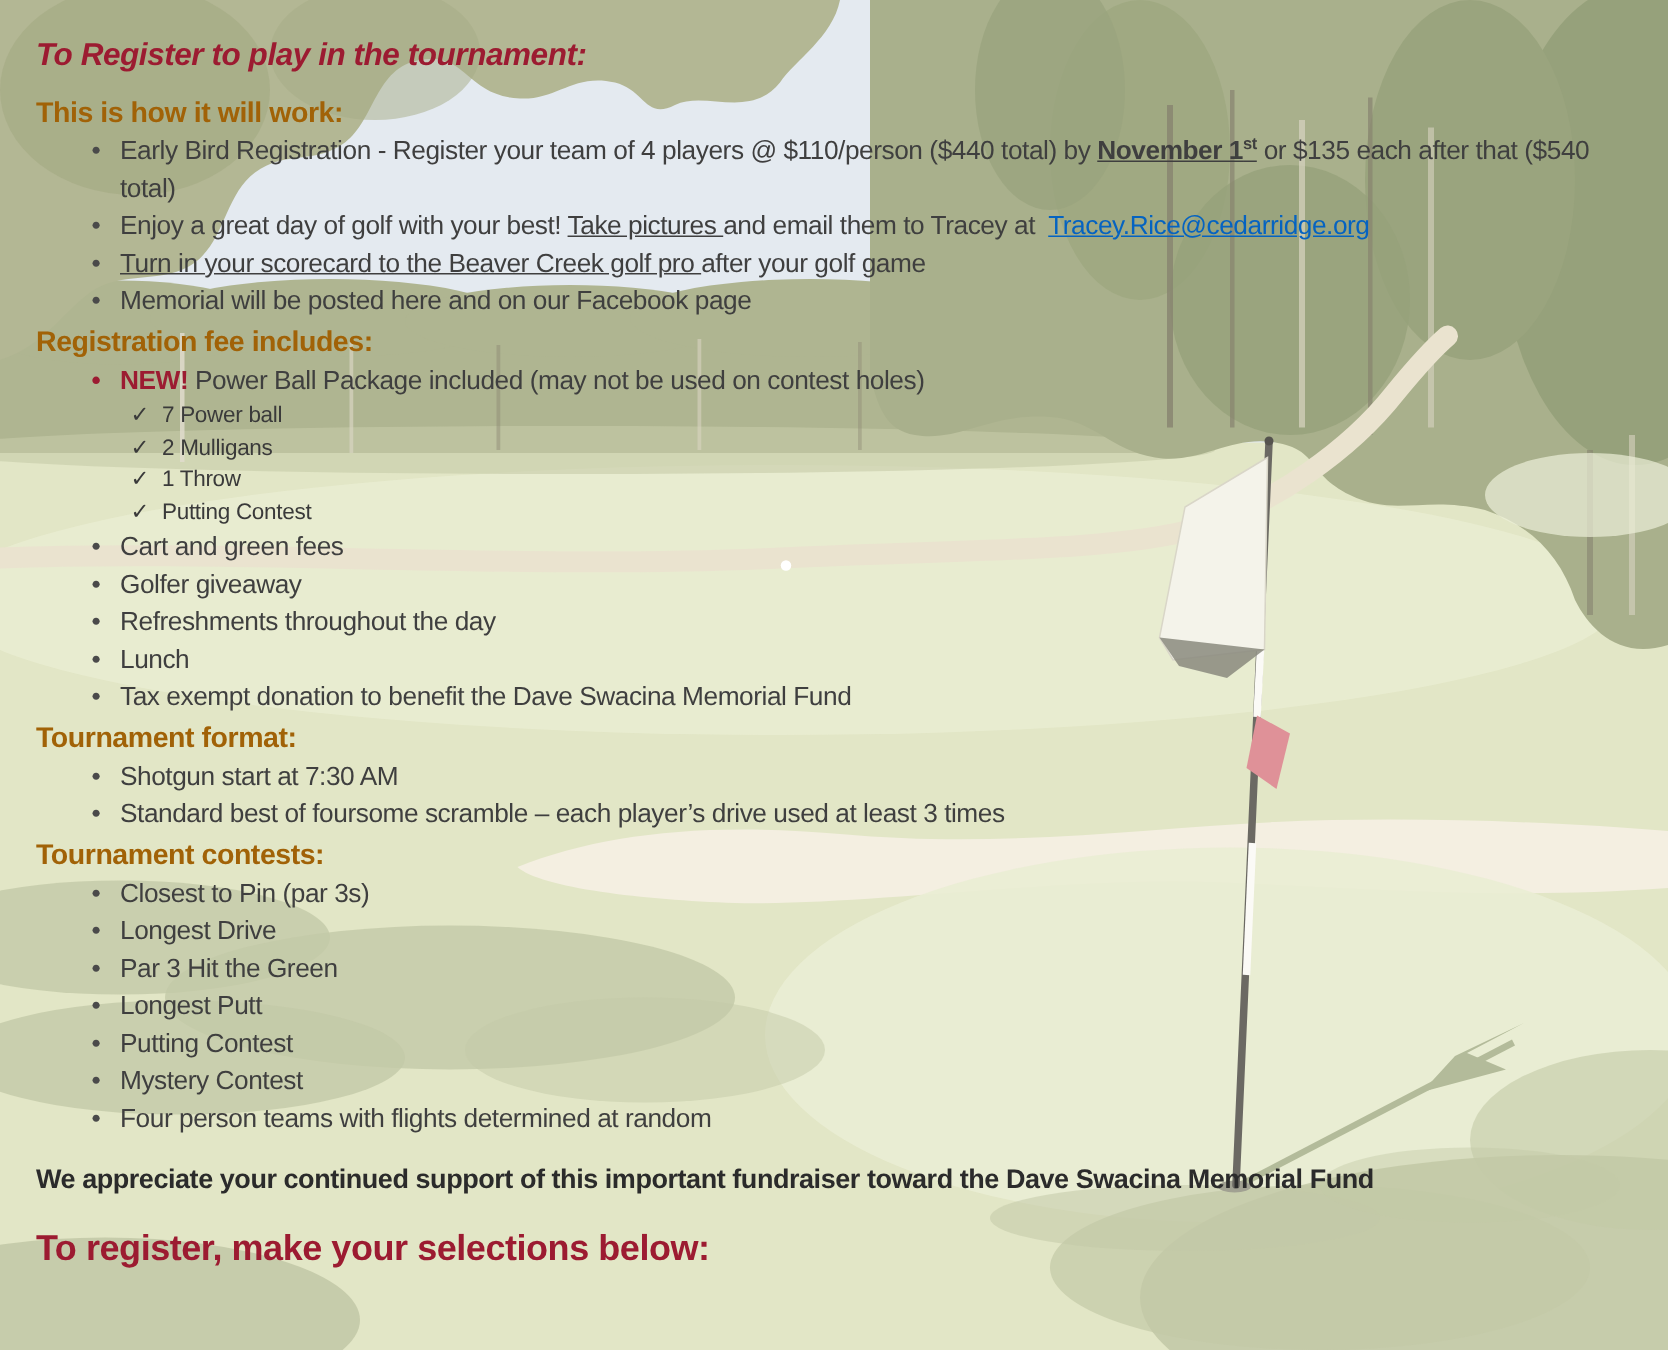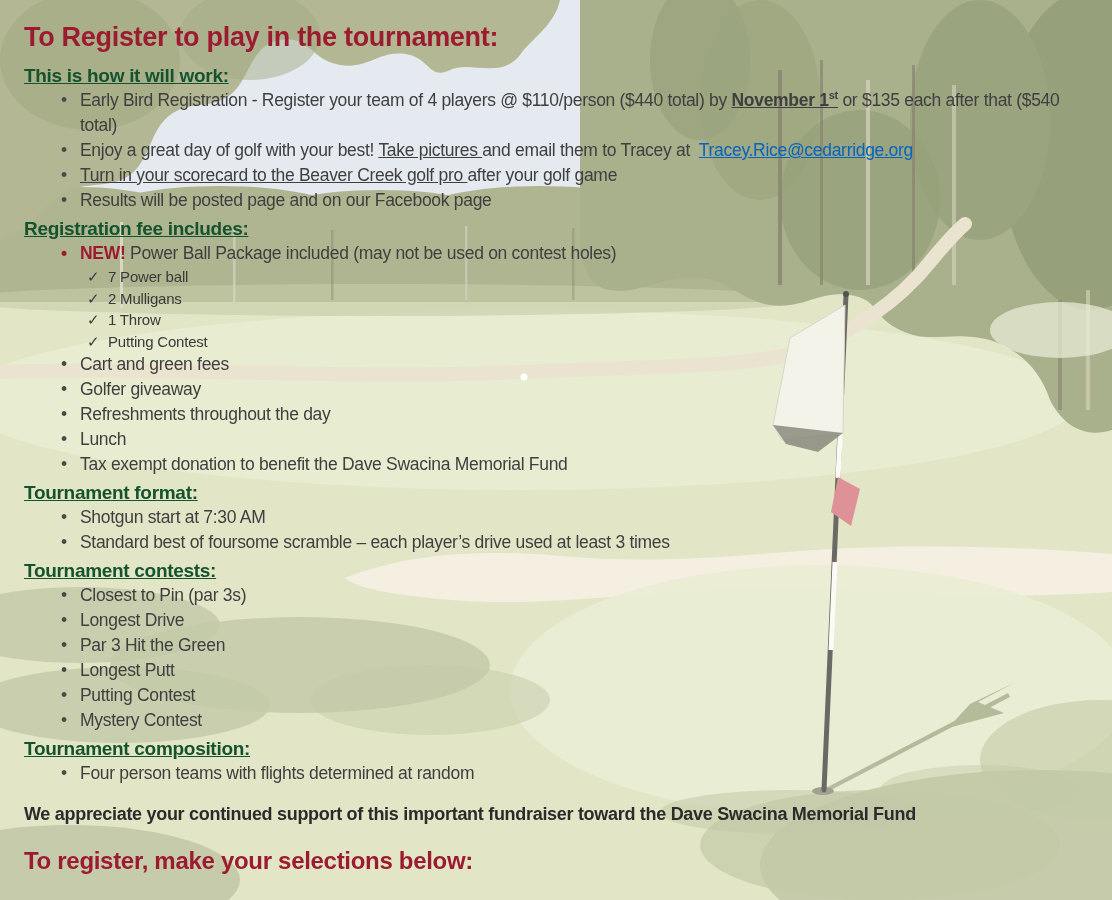--- a/index.html
+++ b/index.html
@@ -5,26 +5,26 @@
   html,body{margin:0;padding:0;}
   body{
     width:1112px;height:900px;position:relative;overflow:hidden;
     background:#ffffff;
     font-family:"Liberation Sans", sans-serif;
     color:#3f3f3f;
   }
   .bg{position:absolute;left:0;top:0;width:1112px;height:900px;}
   .content{position:absolute;left:24px;top:12px;width:1068px;}
   .title{
-    color:#9c1b31;font-size:27px;font-weight:bold;line-height:34px;
-    margin:8px 0 10px 0;letter-spacing:-0.3px;
+    color:#9c1b31;font-size:21px;font-weight:bold;line-height:34px;
+    margin:8px 0 10px 0;letter-spacing:-0.3px;font-style:italic;
   }
   .sec{
-    font-size:19px;font-weight:bold;color:#14532d;line-height:24px;
-    margin:4px 0 0 0;letter-spacing:-0.3px;text-decoration:underline;
+    font-size:19px;font-weight:bold;color:#a16207;line-height:24px;
+    margin:4px 0 0 0;letter-spacing:-0.3px;
   }
   ul{list-style:none;margin:0;padding:0;}
   .l1>li{
     position:relative;padding-left:56px;max-width:1008px;
     font-size:17.5px;line-height:25px;letter-spacing:-0.3px;
   }
   .l1>li>.blt{position:absolute;left:37px;top:0;color:#4a4a4a;}
   .l1>li>.blt.red{color:#9c1b31;font-weight:bold;}
   .l2>li{
     position:relative;padding-left:84px;
@@ -148,21 +148,21 @@
     <li>
       <span class="blt">•</span>
       <span>Enjoy a great day of golf with your best! </span><span class="u">Take pictures </span><span>and email them to Tracey at&nbsp; </span><a class="mail">Tracey.Rice@cedarridge.org</a>
     </li>
     <li>
       <span class="blt">•</span>
       <span class="u">Turn in your scorecard to the Beaver Creek golf pro </span><span>after your golf game</span>
     </li>
     <li>
       <span class="blt">•</span>
-      <span>Results will be posted page and on our Facebook page</span>
+      <span>Memorial will be posted here and on our Facebook page</span>
     </li>
   </ul>
 
   <div class="sec">Registration fee includes:</div>
   <ul class="l1">
     <li>
       <span class="blt red">•</span>
       <span class="badge">NEW!</span><span> Power Ball Package included (may not be used on contest holes)</span>
     </li>
   </ul>
@@ -189,21 +189,20 @@
   <div class="sec">Tournament contests:</div>
   <ul class="l1">
     <li><span class="blt">•</span><span>Closest to Pin (par 3s)</span></li>
     <li><span class="blt">•</span><span>Longest Drive</span></li>
     <li><span class="blt">•</span><span>Par 3 Hit the Green</span></li>
     <li><span class="blt">•</span><span>Longest Putt</span></li>
     <li><span class="blt">•</span><span>Putting Contest</span></li>
     <li><span class="blt">•</span><span>Mystery Contest</span></li>
   </ul>
 
-  <div class="sec">Tournament composition:</div>
   <ul class="l1">
     <li><span class="blt">•</span><span>Four person teams with flights determined at random</span></li>
   </ul>
 
   <div class="thanks">We appreciate your continued support of this important fundraiser toward the Dave Swacina Memorial Fund</div>
 
   <div class="register">To register, make your selections below:</div>
 
 </div>
 

